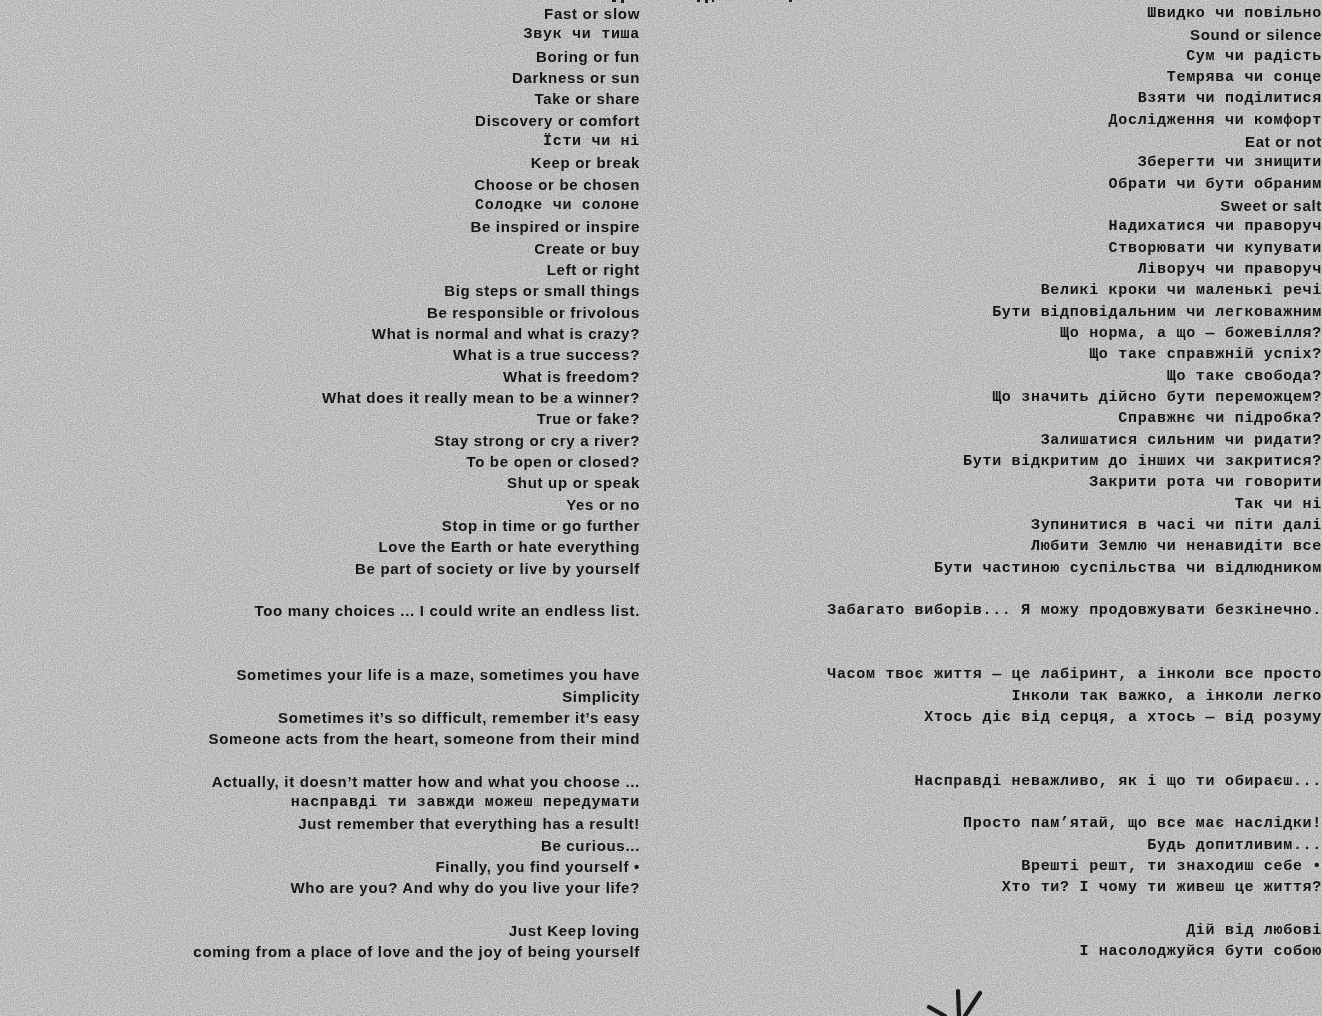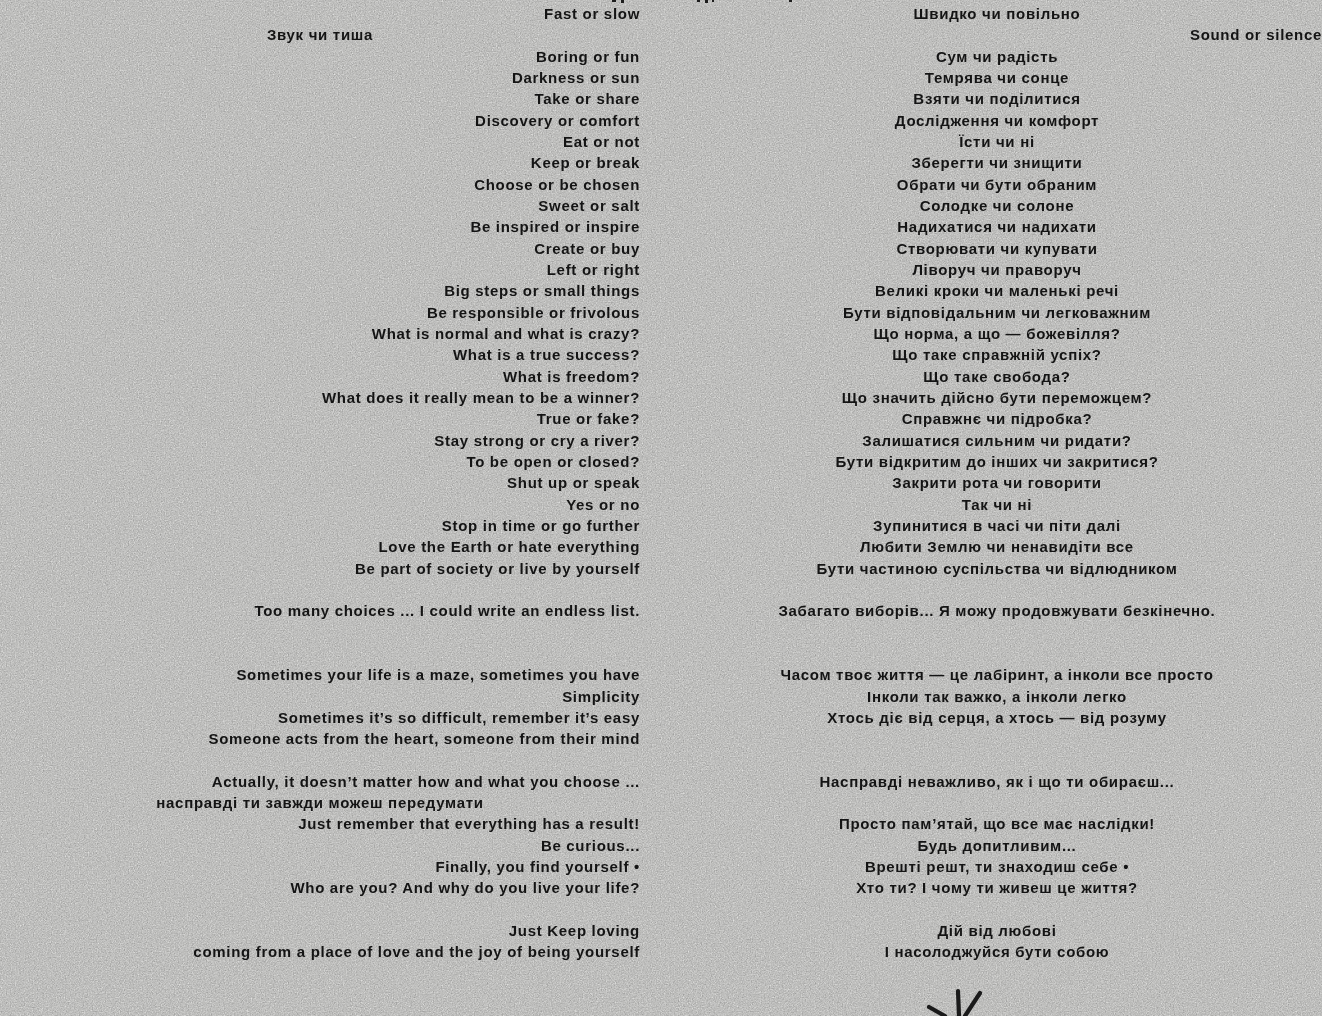--- a/index.html
+++ b/index.html
@@ -33,21 +33,21 @@
   .cell {
     font-weight: 700;
     font-size: 15px;
     line-height: 21.33px;
     letter-spacing: 0.7px;
     color: #141414;
     white-space: nowrap;
     overflow: visible;
   }
   .en { text-align: right; }
-  .uk { text-align: center; }
+  .uk { text-align: right; font-family: Liberation Mono, monospace; }
   .remnant {
     position: absolute;
     top: 0;
     background: #1d1d1d;
     z-index: 1;
   }
   .asterisk-svg {
     position: absolute;
     left: 918px;
     top: 986px;
@@ -94,38 +94,38 @@
       </div>
       <div class="row">
         <div class="cell en">Take or share</div>
         <div class="cell uk">Взяти чи поділитися</div>
       </div>
       <div class="row">
         <div class="cell en">Discovery or comfort</div>
         <div class="cell uk">Дослідження чи комфорт</div>
       </div>
       <div class="row">
+        <div class="cell uk">Їсти чи ні</div>
         <div class="cell en">Eat or not</div>
-        <div class="cell uk">Їсти чи ні</div>
       </div>
       <div class="row">
         <div class="cell en">Keep or break</div>
         <div class="cell uk">Зберегти чи знищити</div>
       </div>
       <div class="row">
         <div class="cell en">Choose or be chosen</div>
         <div class="cell uk">Обрати чи бути обраним</div>
       </div>
       <div class="row">
+        <div class="cell uk">Солодке чи солоне</div>
         <div class="cell en">Sweet or salt</div>
-        <div class="cell uk">Солодке чи солоне</div>
       </div>
       <div class="row">
         <div class="cell en">Be inspired or inspire</div>
-        <div class="cell uk">Надихатися чи надихати</div>
+        <div class="cell uk">Надихатися чи праворуч</div>
       </div>
       <div class="row">
         <div class="cell en">Create or buy</div>
         <div class="cell uk">Створювати чи купувати</div>
       </div>
       <div class="row">
         <div class="cell en">Left or right</div>
         <div class="cell uk">Ліворуч чи праворуч</div>
       </div>
       <div class="row">

